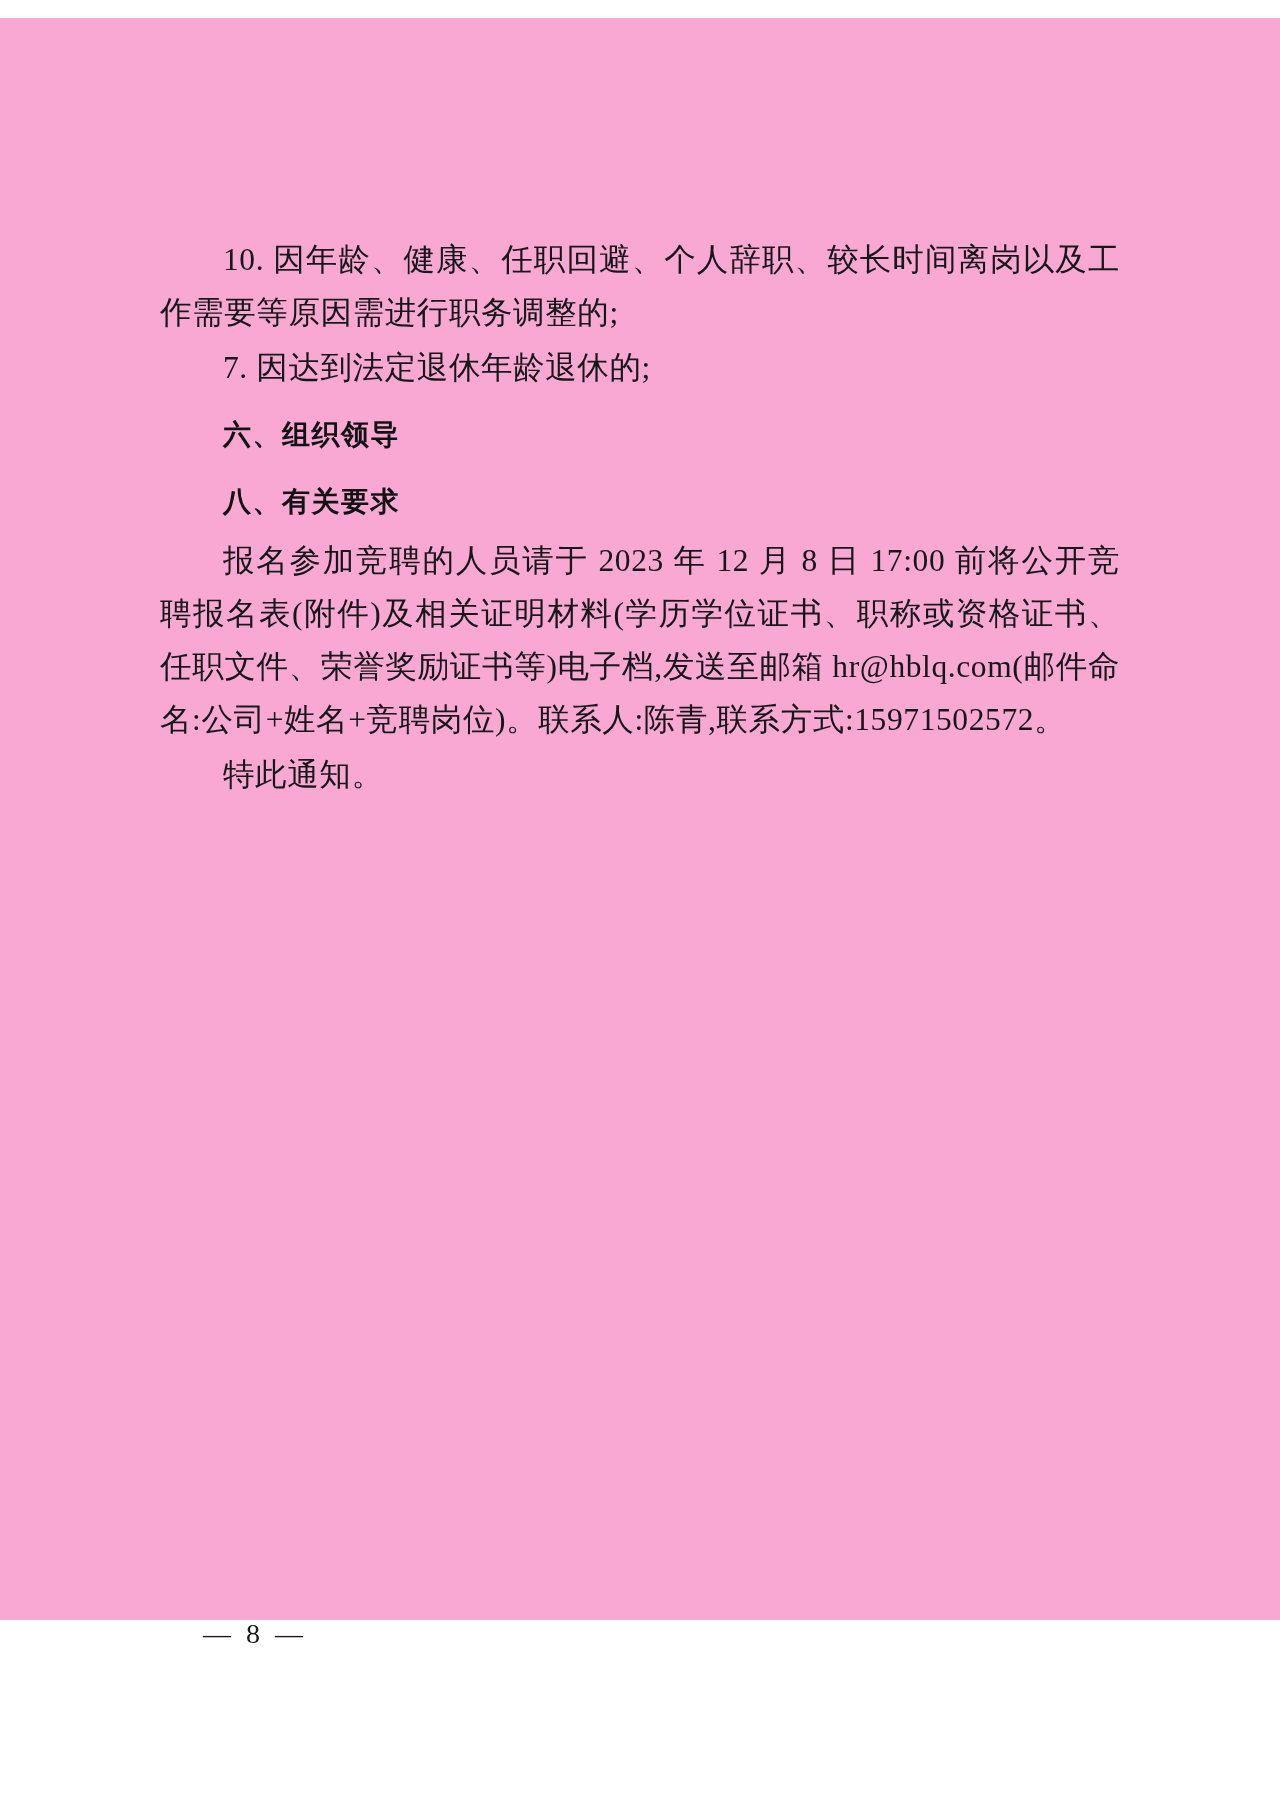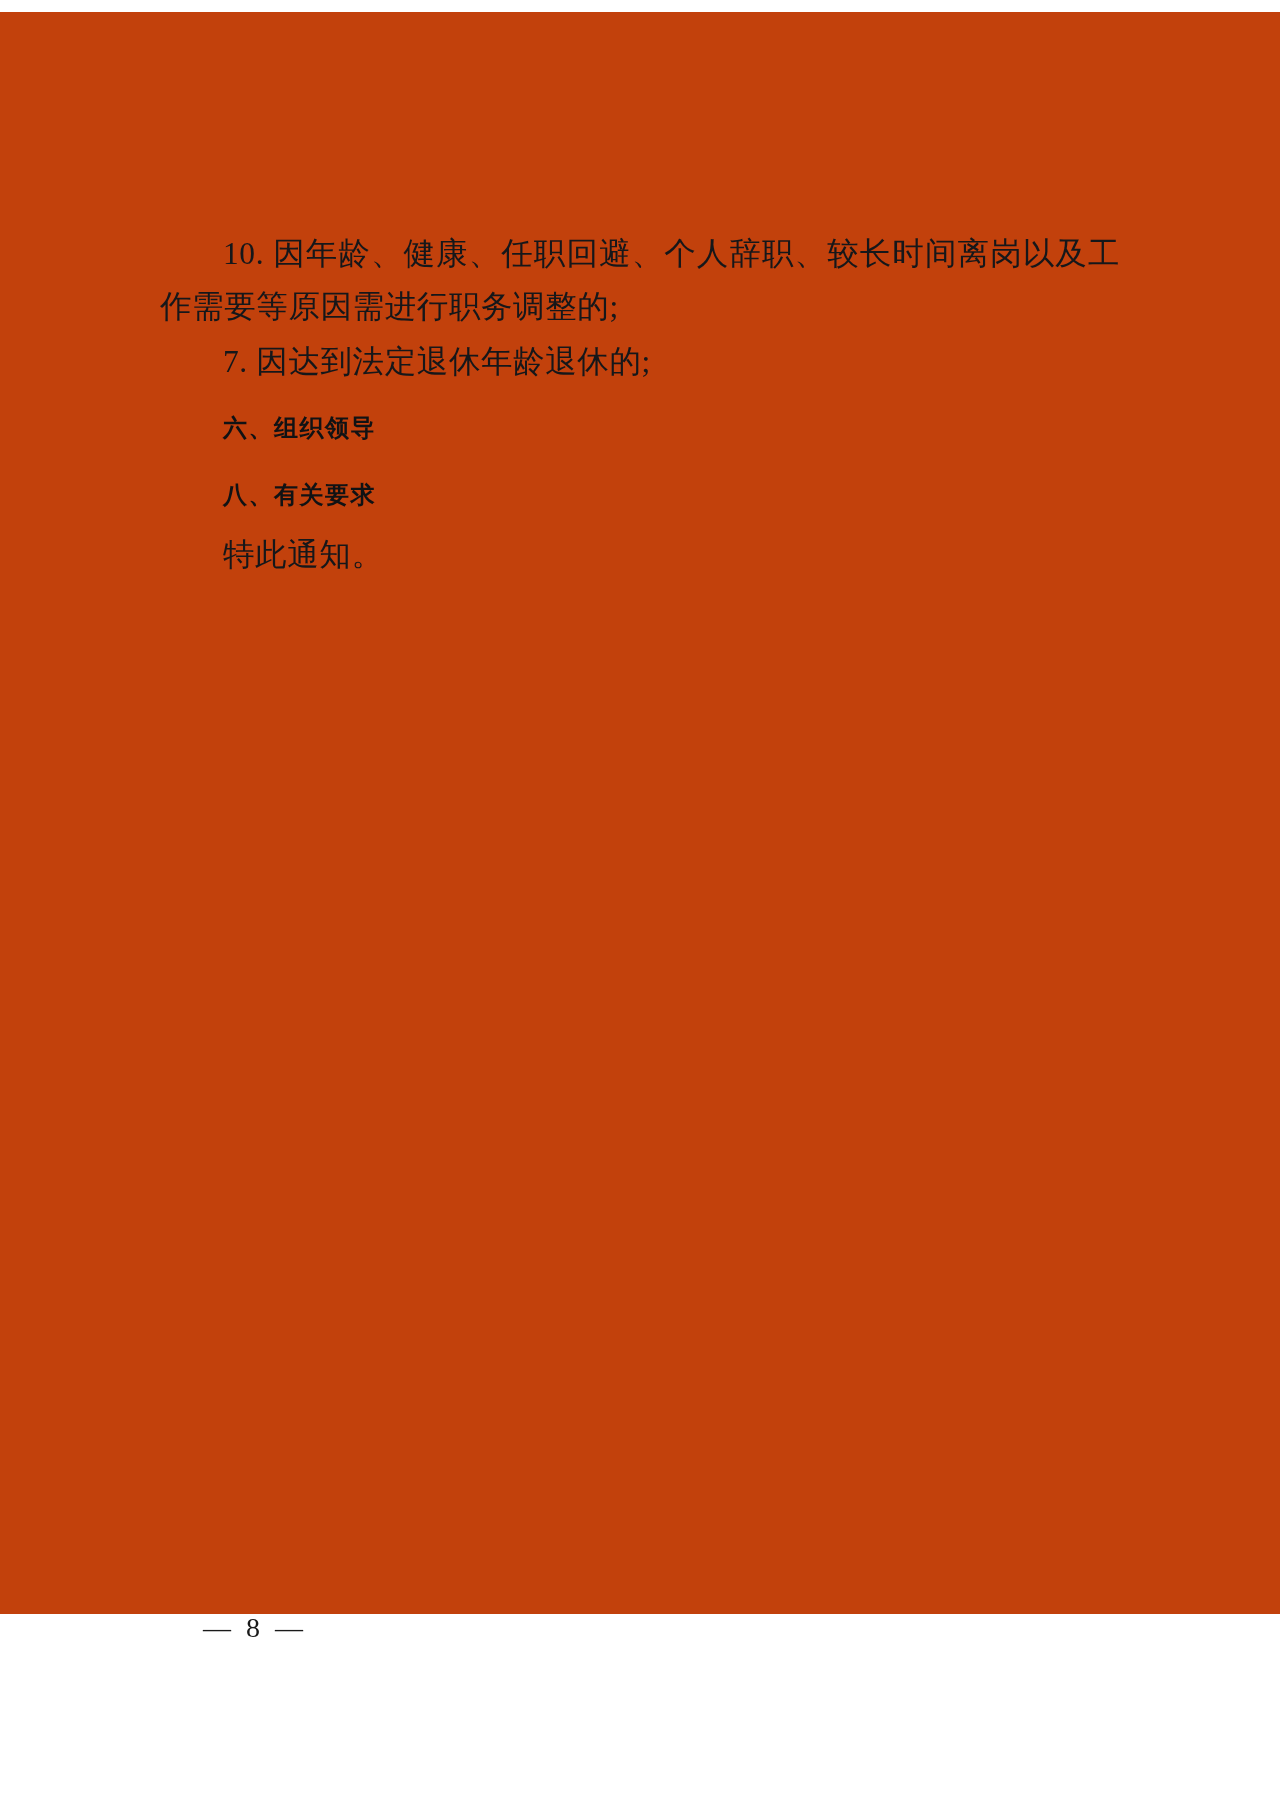--- a/index.html
+++ b/index.html
@@ -10,45 +10,45 @@
   body {
     width: 1280px;
     height: 1810px;
     font-family: "Liberation Serif", "DejaVu Serif", serif;
     color: #1a1a1a;
     position: relative;
     overflow: hidden;
   }
   .page {
     position: absolute;
-    top: 12px; left: 0;
+    top: 18px; left: 0;
     width: 1280px;
     height: 1602px;
-    background: #c2410c;
+    background: #f9a8d4;
   }
   .content {
     position: absolute;
     left: 160px;
     top: 215px;
     width: 960px;
   }
   p.para {
     margin: 0 0 2px 0;
     font-size: 31.5px;
     line-height: 53px;
     text-indent: 63px;
     letter-spacing: 0.6px;
     color: #15171a;
     text-align: justify;
     text-justify: inter-ideograph;
     font-family: "Liberation Serif", "DejaVu Serif", serif;
   }
   h2.heading {
     margin: 14px 0 6px 0;
-    font-size: 24px;
+    font-size: 28px;
     line-height: 53px;
     text-indent: 63px;
     font-weight: bold;
     letter-spacing: 1.5px;
     color: #101214;
     font-family: Liberation Serif, serif;
   }
   .page-number {
     position: absolute;
     left: 0;
@@ -68,20 +68,21 @@
 <div class="page">
   <div class="content">
 
     <p class="para">10. 因年龄、健康、任职回避、个人辞职、较长时间离岗以及工作需要等原因需进行职务调整的;</p>
     <p class="para">7. 因达到法定退休年龄退休的;</p>
 
     <h2 class="heading">六、组织领导</h2>
 
 
     <h2 class="heading">八、有关要求</h2>
+    <p class="para">报名参加竞聘的人员请于 2023 年 12 月 8 日 17:00 前将公开竞聘报名表(附件)及相关证明材料(学历学位证书、职称或资格证书、任职文件、荣誉奖励证书等)电子档,发送至邮箱 hr@hblq.com(邮件命名:公司+姓名+竞聘岗位)。联系人:陈青,联系方式:15971502572。</p>
     <p class="para">特此通知。</p>
 
   </div>
 
   <div class="page-number">
     <span class="pn-inner">— 8 —</span>
   </div>
 </div>
 
 </body></html>

